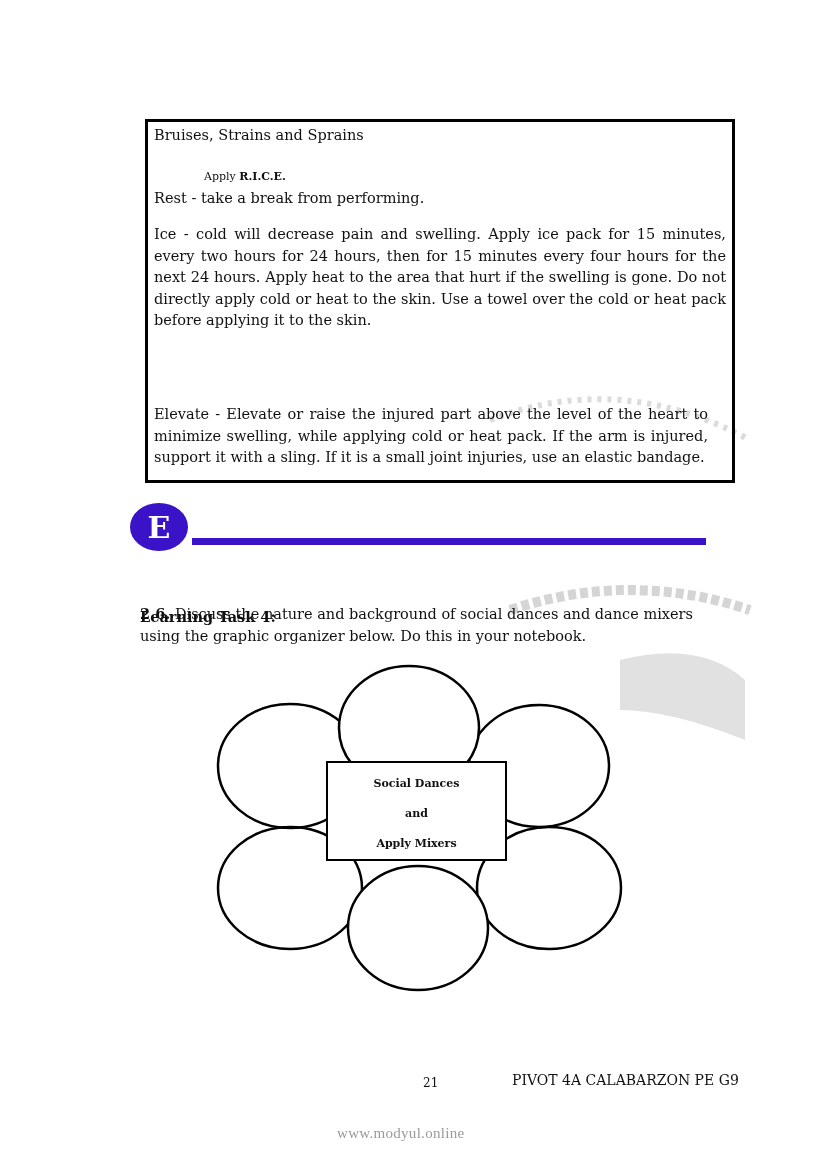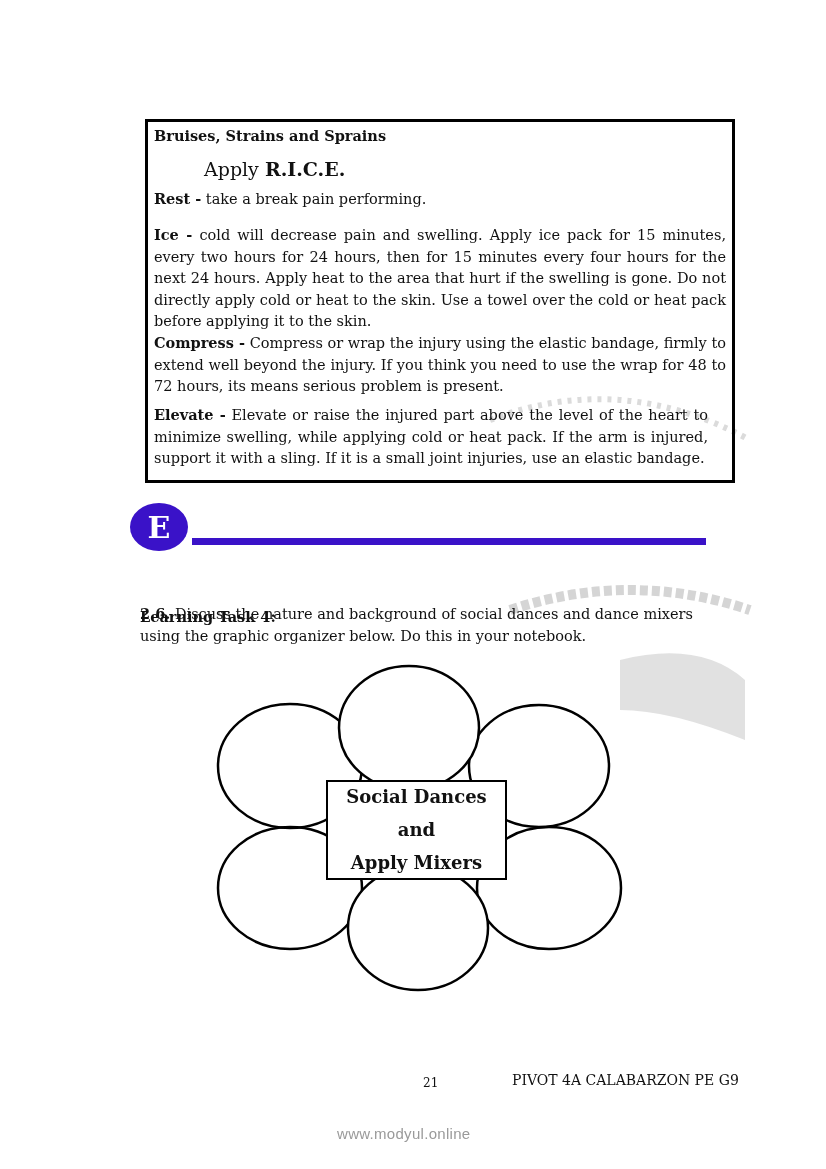--- a/index.html
+++ b/index.html
@@ -5,76 +5,73 @@
   html, body { margin: 0; padding: 0; }
   body {
     width: 826px; height: 1169px; background: #ffffff; position: relative; overflow: hidden;
     font-family: "DejaVu Serif", "Liberation Serif", serif; color: #111;
   }
   .rice-box {
     position: absolute; left: 145px; top: 119px; width: 576px; height: 358px;
     border: 3px solid #000; box-sizing: content-box; padding: 0 4px;
   }
   .para { margin: 0; font-size: 14.5px; line-height: 21.5px; text-align: justify; }
-  .title { position: absolute; left: 6px; top: 5px; font-weight: bold; font-size: 14.5px; }
-  .apply { position: absolute; left: 56px; top: 36px; font-size: 19px; }
+  .title { position: absolute; left: 6px; top: 5px; font-weight: normal; font-size: 14.5px; }
+  .apply { position: absolute; left: 56px; top: 48px; font-size: 11px; }
   .apply b { font-weight: bold; }
   .p-rest { position: absolute; left: 6px; top: 66px; right: 6px; }
   .p-ice { position: absolute; left: 6px; top: 102px; right: 6px; }
   .p-compress { position: absolute; left: 6px; top: 210px; right: 6px; }
   .p-elevate { position: absolute; left: 6px; top: 282px; right: 24px; }
-  b.term { font-weight: bold; }
+  b.term { font-weight: normal; }
 
   .e-badge {
     position: absolute; left: 130px; top: 503px; width: 58px; height: 48px; border-radius: 50%;
     background: #3a12c8; color: #fff; font-weight: bold; font-size: 30px;
     display: flex; align-items: center; justify-content: center;
     font-family: "DejaVu Serif", serif;
   }
   .e-rule { position: absolute; left: 192px; top: 538px; width: 514px; height: 7px; background: #3a12c8; }
 
   .lt-title { position: absolute; left: 140px; top: 575px; font-weight: bold; font-size: 14.5px; margin-top: 33px; }
   .lt-text { position: absolute; left: 140px; top: 603px; width: 580px; font-size: 14.5px; line-height: 21.5px; }
 
   .organizer { position: absolute; left: 215px; top: 662px; width: 400px; height: 335px; }
   .center-box {
-    position: absolute; left: 326px; top: 780px; width: 181px; height: 100px;
+    position: absolute; left: 326px; top: 761px; width: 181px; height: 100px;
     border: 2.5px solid #000; background: #fff; box-sizing: border-box;
-    display: flex; flex-direction: column; align-items: center; justify-content: space-between;
-    font-weight: bold; font-size: 18px; line-height: 30px;
+    display: flex; flex-direction: column; align-items: center; justify-content: flex-end;
+    font-weight: bold; font-size: 11px; line-height: 30px;
   }
 
   .page-num { position: absolute; left: 423px; top: 1076px; font-size: 12px; }
   .footer-title { position: absolute; left: 512px; top: 1072px; font-size: 14px; }
-  .watermark { position: absolute; left: 337px; top: 1125px; font-size: 15px; color: #9a9a9a; font-family: Liberation Sans, sans-serif; letter-spacing: 0.3px; }
+  .watermark { position: absolute; left: 337px; top: 1125px; font-size: 15px; color: #9a9a9a; font-family: Liberation Serif, serif; letter-spacing: 0.3px; }
 
   .seal { position: absolute; left: 470px; top: 380px; width: 290px; height: 420px; opacity: 0.35; pointer-events: none; }
 </style>
 </head>
 <body>
 
 <svg class="seal" viewBox="0 0 290 420">
   <path d="M20 40 Q150 -10 280 60" fill="none" stroke="#999" stroke-width="6" stroke-dasharray="4 6"></path>
   <path d="M40 230 Q160 190 280 230" fill="none" stroke="#888" stroke-width="10" stroke-dasharray="8 4"></path>
   <path d="M150 280 Q230 260 275 300 L275 360 Q200 330 150 330 Z" fill="#aaa"></path>
 </svg>
 
 <div class="rice-box">
   <div class="title">Bruises, Strains and Sprains</div>
   <div class="apply">
     <span>Apply </span><b>R.I.C.E.</b>
   </div>
   <p class="para p-rest">
-    <b class="term">Rest -</b><span> take a break pain performing.</span>
+    <b class="term">Rest -</b><span> take a break from performing.</span>
   </p>
   <p class="para p-ice">
     <b class="term">Ice -</b><span> cold will decrease pain and swelling. Apply ice pack for 15 minutes, every two hours for 24 hours, then for 15 minutes every four hours for the next 24 hours. Apply heat to the area that hurt if the swelling is gone. Do not directly apply cold or heat to the skin. Use a towel over the cold or heat pack before applying it to the skin.</span>
-  </p>
-  <p class="para p-compress">
-    <b class="term">Compress -</b><span> Compress or wrap the injury using the elastic bandage, firmly to extend well beyond the injury. If you think you need to use the wrap for 48 to 72 hours, its means serious problem is present.</span>
   </p>
   <p class="para p-elevate">
     <b class="term">Elevate -</b><span> Elevate or raise the injured part above the level of the heart to minimize swelling, while applying cold or heat pack. If the arm is injured, support it with a sling. If it is a small joint injuries, use an elastic bandage.</span>
   </p>
 </div>
 
 <div class="e-badge" style="background: rgb(58, 18, 200);">E</div>
 <div class="e-rule" style="background: rgb(58, 18, 200);"></div>
 
 <div class="lt-title">Learning Task 4:</div>

